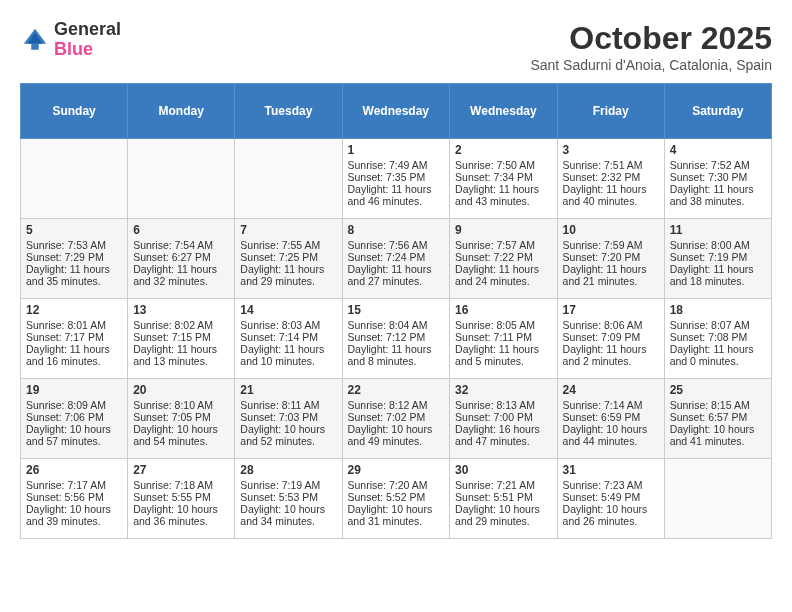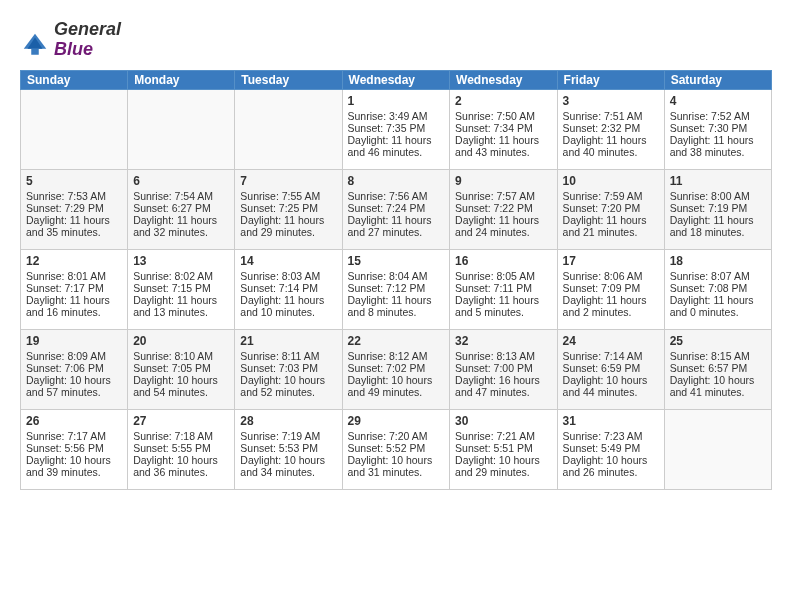--- a/index.html
+++ b/index.html
@@ -11,33 +11,32 @@
       padding: 20px;
     }
     .header {
       display: flex;
       justify-content: space-between;
       align-items: flex-start;
       margin-bottom: 10px;
     }
     .logo {
       display: flex;
-      align-items: flex-end;
+      align-items: center;
       gap: 4px;
-      font-style: italic;
     }
     .logo-text {
       display: flex;
       flex-direction: column;
       font-size: 18px;
       font-weight: bold;
       line-height: 1.1;
     }
     .logo-general { color: #333; }
-    .logo-blue { color: #701a75; }
+    .logo-blue { color: #ec4899; }
     .logo-icon {
       width: 30px;
       height: 30px;
     }
     .title-area {
       text-align: right;
     }
     .month-title {
       font-size: 32px;
       font-weight: bold;
@@ -48,22 +47,22 @@
       color: #555;
     }
     table {
       width: 100%;
       border-collapse: collapse;
       font-size: 11px;
     }
     thead tr th {
       background-color: #3a7bbf;
       color: white;
-      text-align: left;
-      padding: 2px 6px;
+      text-align: center;
+      padding: 20px 6px;
       font-size: 12px;
       font-weight: bold;
       border: 1px solid #5590c8;
     }
     tbody tr td {
       border: 1px solid #ccc;
       vertical-align: top;
       padding: 4px 5px;
       height: 80px;
       width: 108px;
@@ -92,20 +91,24 @@
     <svg class="logo-icon" viewBox="0 0 40 40">
       <polygon points="20,5 35,25 5,25" fill="#3a7bbf"></polygon>
       <polygon points="20,10 30,25 10,25" fill="#1a5fa8"></polygon>
       <rect x="15" y="25" width="10" height="8" fill="#3a7bbf"></rect>
     </svg>
     <div class="logo-text">
       <span class="logo-general">General</span>
       <span class="logo-blue">Blue</span>
     </div>
   </div>
+  <div class="title-area">
+    <div class="month-title">October 2025</div>
+    <div class="subtitle">Sant Sadurni d'Anoia, Catalonia, Spain</div>
+  </div>
 </div>
 
 <table>
   <thead>
     <tr>
     <th>Sunday</th>
         <th>Monday</th>
         <th>Tuesday</th>
         <th>Wednesday</th>
         <th>Wednesday</th>
@@ -113,21 +116,21 @@
         <th>Saturday</th>
       </tr>
   </thead>
   <tbody id="calendar-body">
   <tr>
         <td class="empty-cell"></td>
         <td class="empty-cell"></td>
         <td class="empty-cell"></td>
         <td>
           <span class="day-number">1</span>
-          <div>Sunrise: 3:49 AM</div>
+          <div>Sunrise: 7:49 AM</div>
           <div>Sunset: 7:35 PM</div>
           <div>Daylight: 11 hours and 46 minutes.</div>
         </td>
         <td>
           <span class="day-number">2</span>
           <div>Sunrise: 7:50 AM</div>
           <div>Sunset: 7:34 PM</div>
           <div>Daylight: 11 hours and 43 minutes.</div>
         </td>
         <td>

